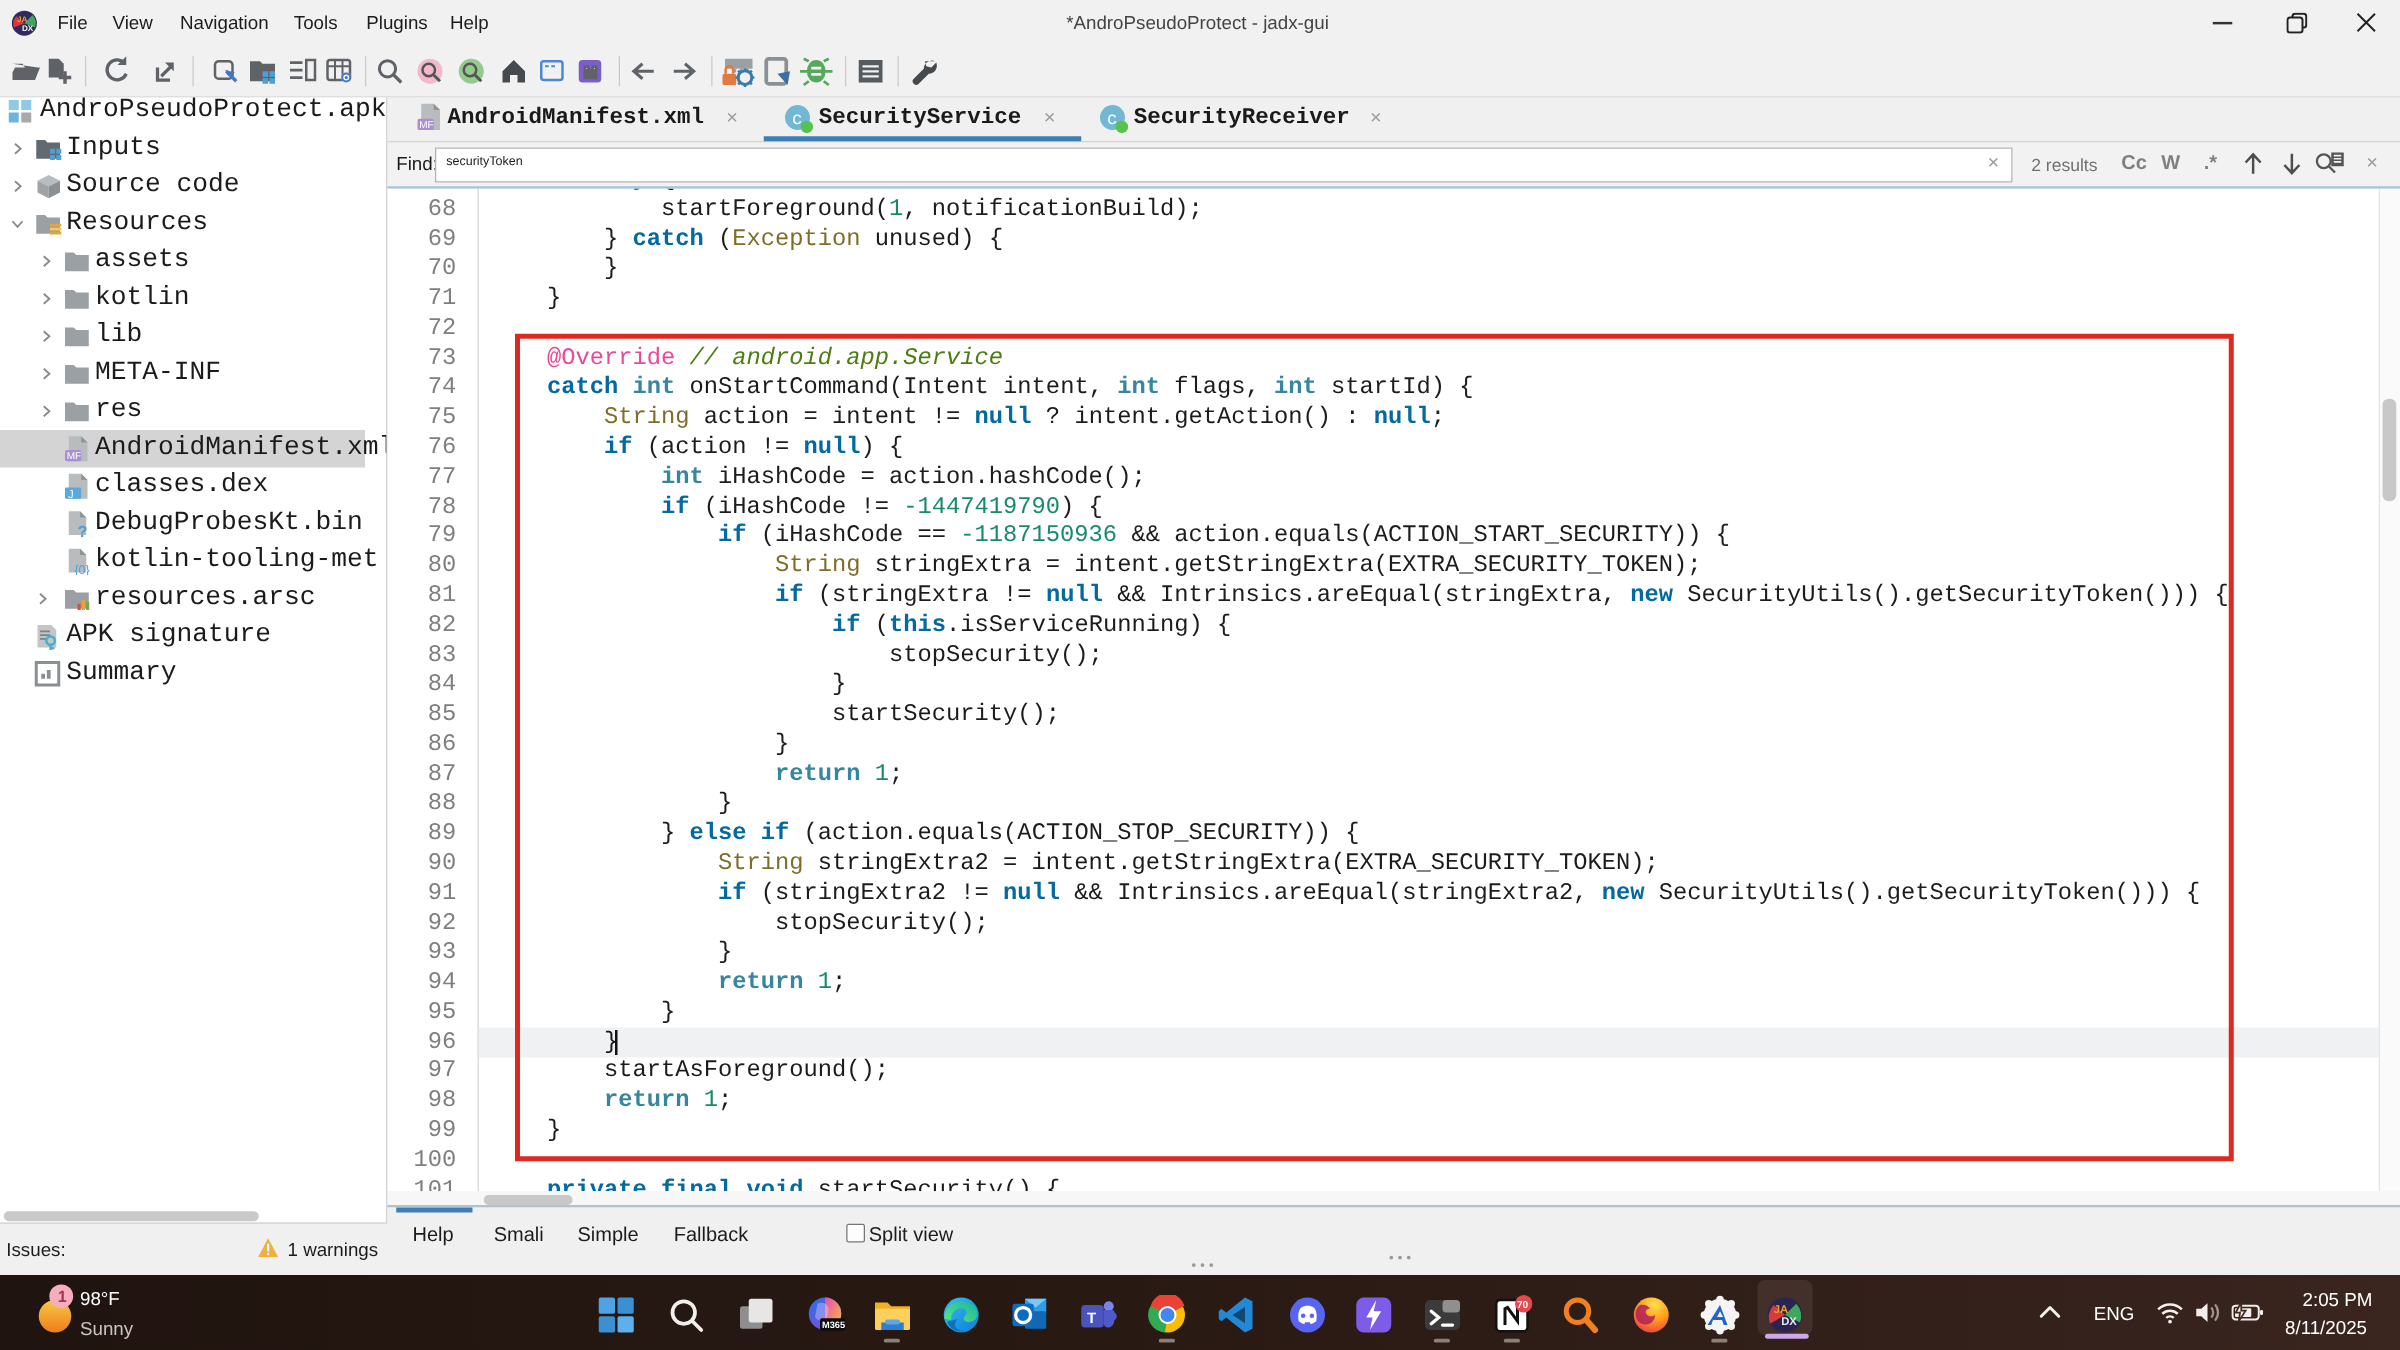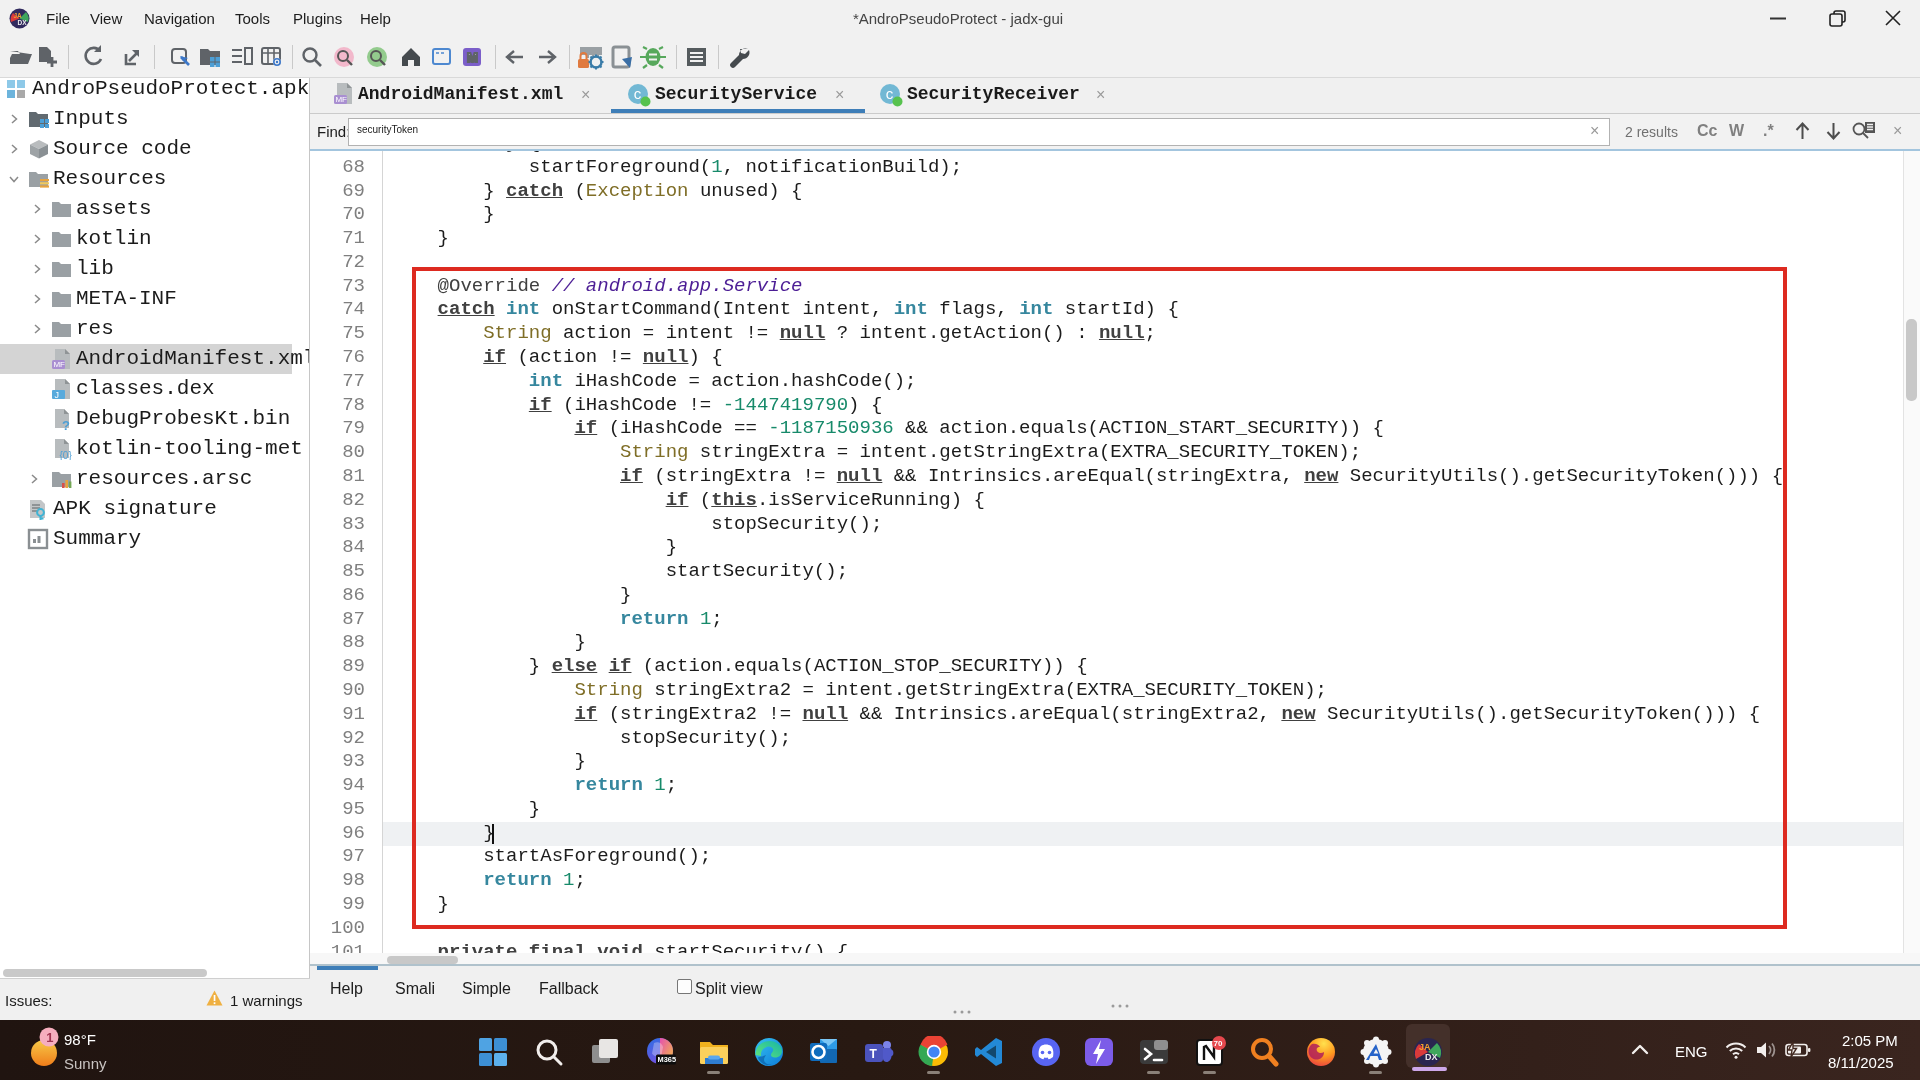--- a/index.html
+++ b/index.html
@@ -36,26 +36,26 @@
 #findrow { left:310px; top:114px; width:1610px; height:35px; background:#f2f2f2; }
 #findbox { left:38px; top:4px; width:1262px; height:28px; background:#ffffff; border:1px solid #b2b2b2; position:absolute; }
 #findbar-after { left:310px; top:149px; width:1610px; height:2px; background:#a3c5de; }
 
 #codearea { left:310px; top:151px; width:1593px; height:802px; background:#ffffff; overflow:hidden; }
 #gutterline { left:382px; top:151px; width:1px; height:802px; background:#d5d5d5; }
 #caretline { left:383px; top:822px; width:1520px; height:24px; background:#eff1f3; }
 pre.code { position:absolute; font-family:"Liberation Mono", monospace; font-size:19px; line-height:23.78px; color:#1c1c1c; }
 #gutter { left:0px; top:-19px; width:55px; text-align:right; color:#7f7f7f; }
 #codetext { left:82px; top:-19px; }
-.k { color:#404040; font-weight:bold;text-decoration:underline; }
+.k { color:#0369a1; font-weight:bold; }
 .t { color:#36879e; font-weight:bold; }
 .n { color:#178a6a; }
 .c { color:#7f6e27;margin-top:48px; }
-.a { color:#404040; }
-.m { color:#4c1d95; font-style:italic;margin-top:40px; }
+.a { color:#ec4899; }
+.m { color:#4d7c0f; font-style:italic;margin-top:40px; }
 
 #vsb { left:1903px; top:151px; width:17px; height:802px; background:#fafafa; border-left:1px solid #e3e3e3; }
 #vsbthumb { left:1906px; top:319px; width:11px; height:82px; background:#c8c8c8; border-radius:5px; }
 #hsbrow { left:310px; top:953px; width:1610px; height:11px; background:#f7f7f7; }
 #bluesep { left:310px; top:964px; width:1610px; height:2px; background:#b0c2cc; }
 #hsbthumb { left:387px; top:956px; width:71px; height:8px; background:#c8c8c8; border-radius:4px; }
 
 #bottomstrip { left:310px; top:966px; width:1610px; height:54px; background:#f0f0f0; }
 #codeuline { left:317px; top:966px; width:61px; height:4px; background:#3e7eb8; }
 .btab { position:absolute; top:14px; font-size:16px; color:#1c1c1c; }

